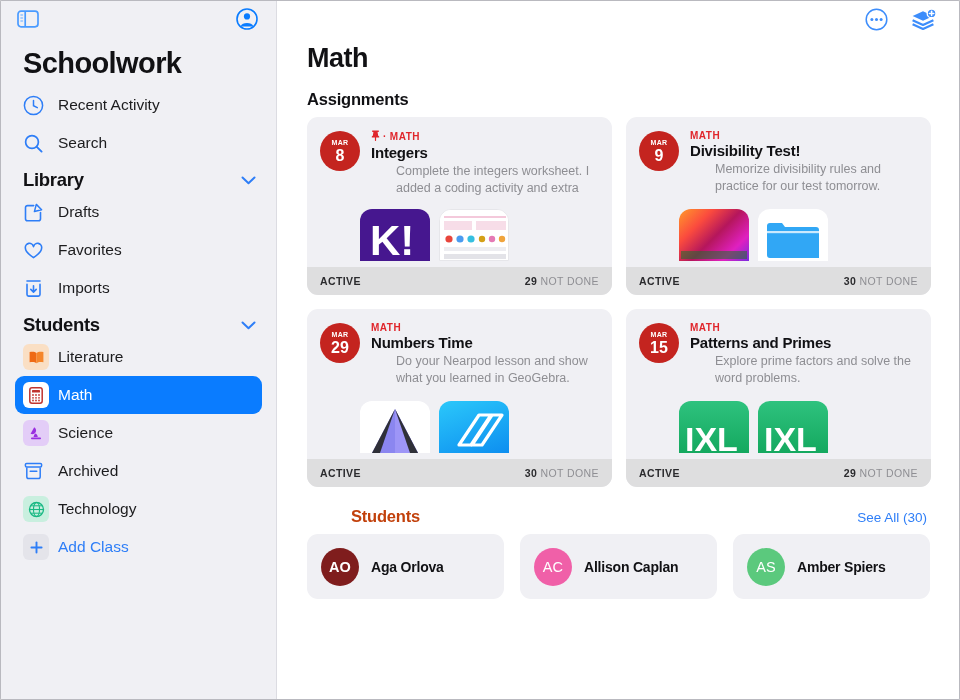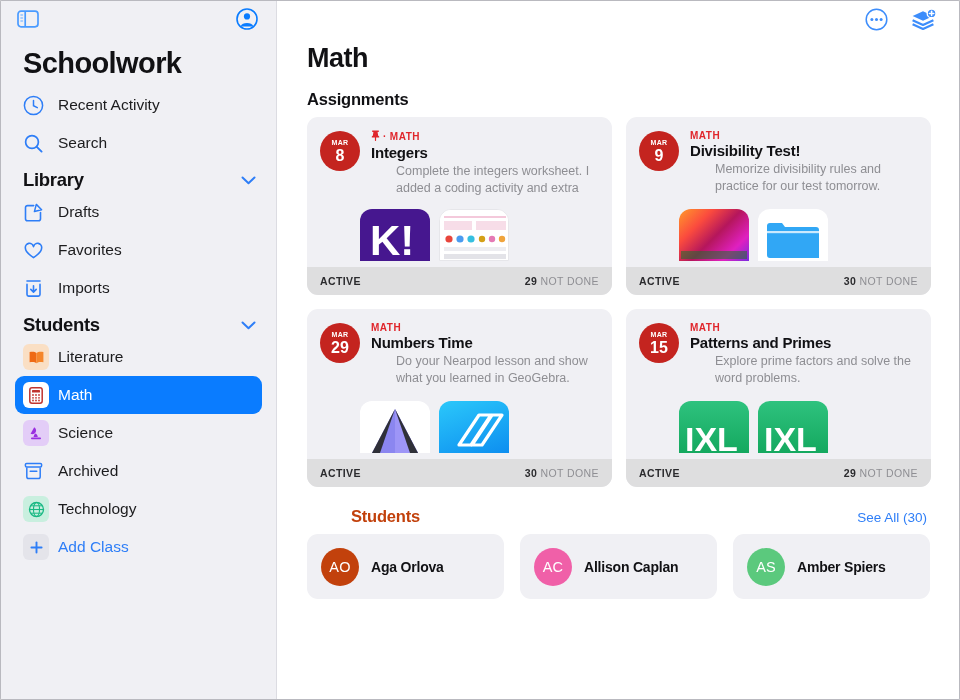--- a/index.html
+++ b/index.html
@@ -530,21 +530,21 @@
 
     </div>
 
     <div class="section-head-row">
       <span class="sh">Students</span>
       <span class="see-all">See All (30)</span>
     </div>
 
     <div class="students">
       <div class="student">
-        <span class="avatar" style="background:#c2410c;">AO</span>
+        <span class="avatar" style="background:#7f1d1d;font-weight:bold;">AO</span>
         <span class="sname">Aga Orlova</span>
       </div>
       <div class="student">
         <span class="avatar" style="background:#f060a8;">AC</span>
         <span class="sname">Allison Caplan</span>
       </div>
       <div class="student">
         <span class="avatar" style="background:#5bc97d;">AS</span>
         <span class="sname">Amber Spiers</span>
       </div>

